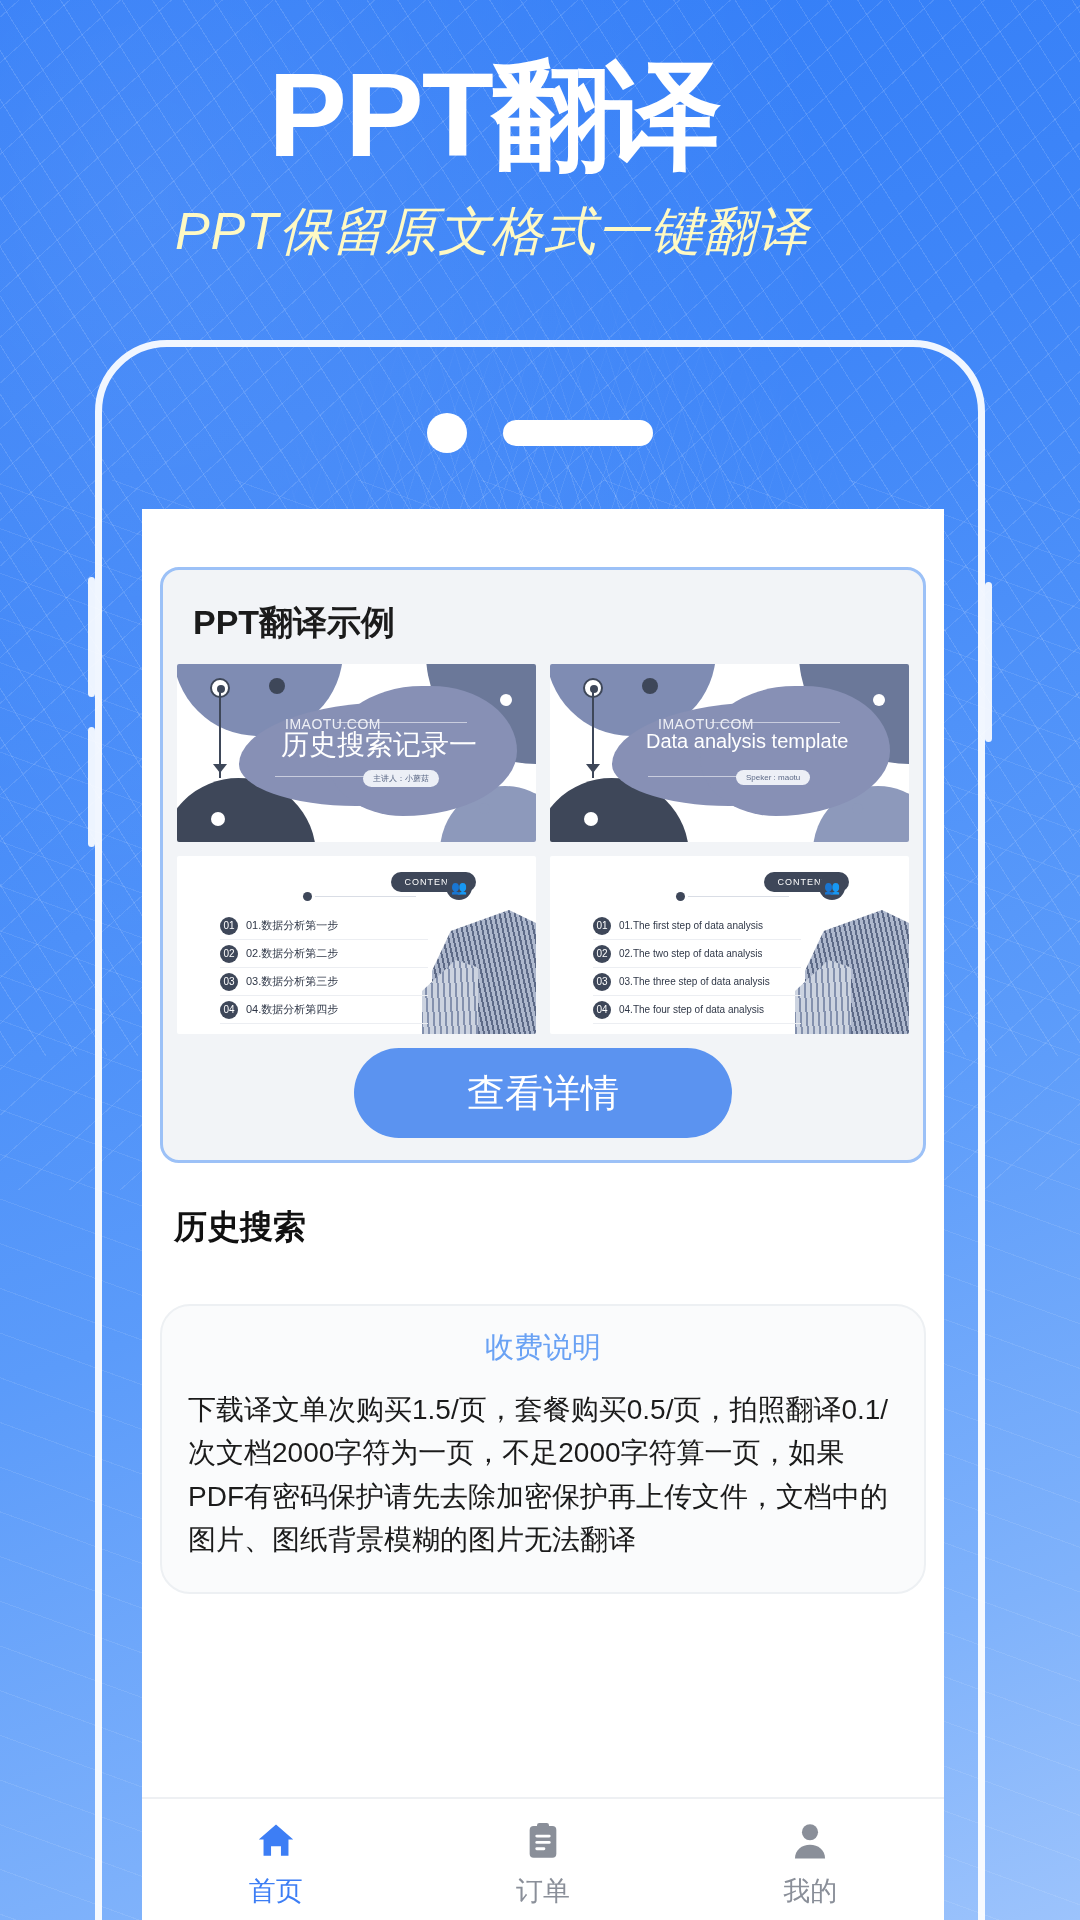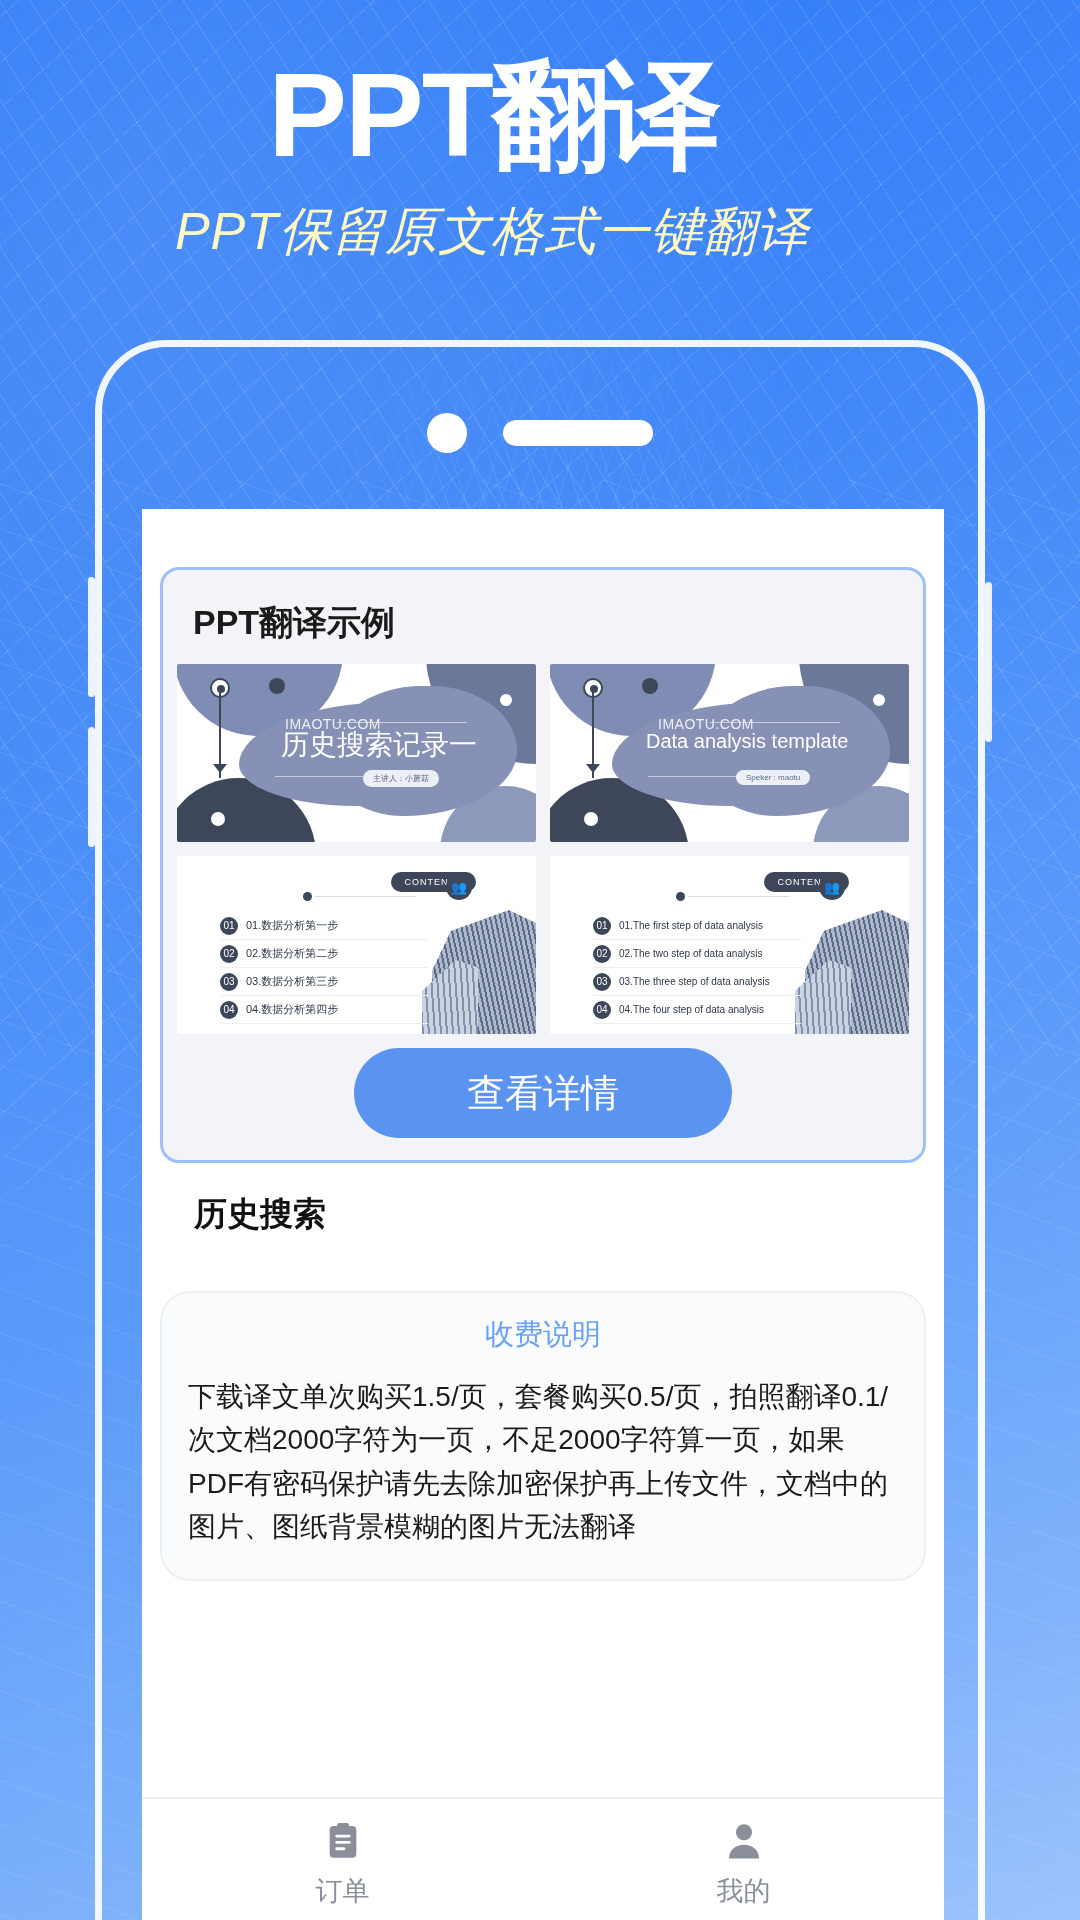--- a/index.html
+++ b/index.html
@@ -255,21 +255,21 @@
     margin:8px auto 0 auto;
     width:378px; height:90px;
     border:none; border-radius:46px;
     background:#5b93f0; color:#fff;
     font-size:38px;
     font-family:inherit;
     cursor:pointer;
   }
 
   
-  .history { padding:29px 18px 0 18px;margin-left:20px; }
+  .history { padding:42px 18px 0 18px; }
   .history h3 { font-size:33px; color:#111; font-weight:bold; margin-left:14px; }
   .chips { display:flex; gap:18px; margin:34px 0 0 14px; }
   .chip {
     background:#eeeff1; color:#9b9ea5;
     border:none; border-radius:28px;
     padding:14px 24px;
     font-size:26px;
     font-family:inherit;
     white-space:nowrap;
     cursor:pointer;
@@ -448,20 +448,26 @@
       </div>
 
       <div class="fee">
         <div class="fee-title">收费说明</div>
         <div class="fee-body">下载译文单次购买1.5/页，套餐购买0.5/页，拍照翻译0.1/次文档2000字符为一页，不足2000字符算一页，如果PDF有密码保护请先去除加密保护再上传文件，文档中的图片、图纸背景模糊的图片无法翻译</div>
       </div>
 
     </div>
 
     <div class="tabbar">
+      <div class="tab active">
+        <svg width="46" height="44" viewBox="0 0 24 24">
+          <path d="M12 3 2.6 11.2h2.6V20h4.1v-5.2h5.4V20h4.1v-8.8h2.6Z" fill="#3d7ef5"></path>
+        </svg>
+        <span class="label">首页</span>
+      </div>
       <div class="tab">
         <svg width="40" height="44" viewBox="0 0 24 24">
           <rect x="4" y="3" width="16" height="19" rx="2.4" fill="#8a8f99"></rect>
           <rect x="8.4" y="1.2" width="7.2" height="3.6" rx="1.4" fill="#8a8f99"></rect>
           <rect x="7.4" y="8.2" width="9.2" height="1.7" rx=".85" fill="#ffffff"></rect>
           <rect x="7.4" y="12" width="9.2" height="1.7" rx=".85" fill="#ffffff"></rect>
           <rect x="7.4" y="15.8" width="6" height="1.7" rx=".85" fill="#ffffff"></rect>
         </svg>
         <span class="label">订单</span>
       </div>

